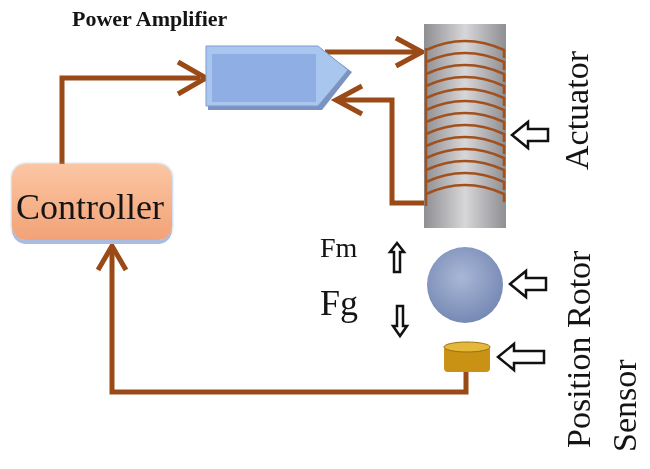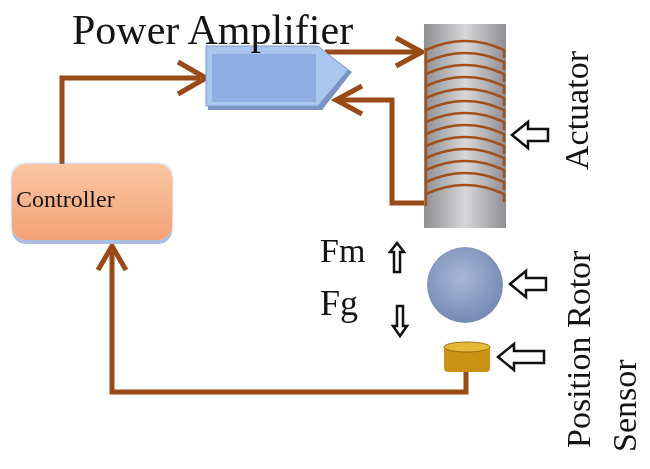--- a/index.html
+++ b/index.html
@@ -1,27 +1,27 @@
 <!DOCTYPE html>
 <html><head>
 <meta charset="utf-8">
 <style>
   html, body { margin:0; padding:0; background:#ffffff; }
   body { width:650px; height:469px; position:relative; overflow:hidden;
          font-family:"Liberation Serif", "DejaVu Serif", serif; color:#111; }
   svg { position:absolute; left:0; top:0; }
   .lbl { position:absolute; white-space:nowrap; color:#141414; }
-  .title-amp { left:72px; top:6px; font-size:42px; }
+  .title-amp { left:72px; top:6px; font-size:22px;font-weight:bold; }
   .ctrl-box { position:absolute; left:12px; top:164px; width:160px; height:76px;
               border-radius:14px;
               background:linear-gradient(#fbc6a3,#f2a277);
               box-shadow:0 4px 0 #a8bde0, 0 0 3px #8aa4cc;
               }
-  .ctrl-text { left:16px; top:186px; font-size:24px; }
-  .fm { left:320px; top:232px; font-size:34px; }
+  .ctrl-text { left:16px; top:186px; font-size:36px; }
+  .fm { left:320px; top:232px; font-size:28px; }
   .fg { left:320px; top:282px; font-size:36px; }
   .vert { position:absolute; transform-origin:left top; transform:rotate(-90deg);
           font-size:34px; white-space:nowrap; color:#141414; }
   .v-act { left:558px; top:170px; }
   .v-pr  { left:560px; top:448px; }
   .v-sen { left:606px; top:452px; }
 </style>
 </head>
 <body>
 

